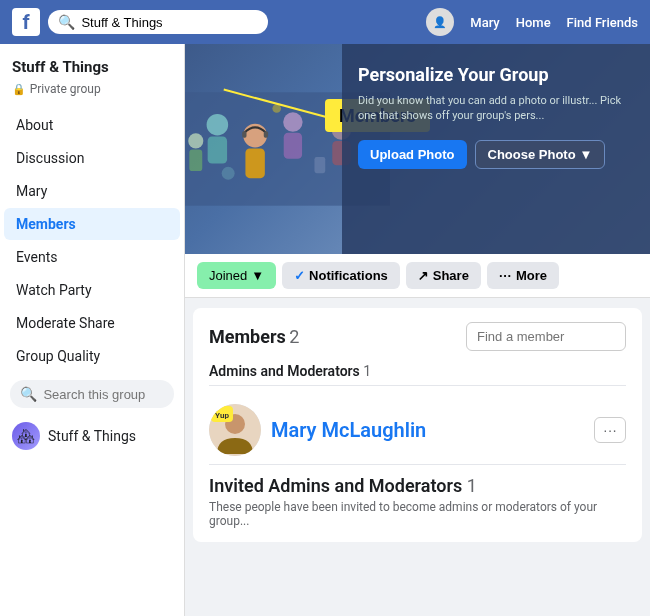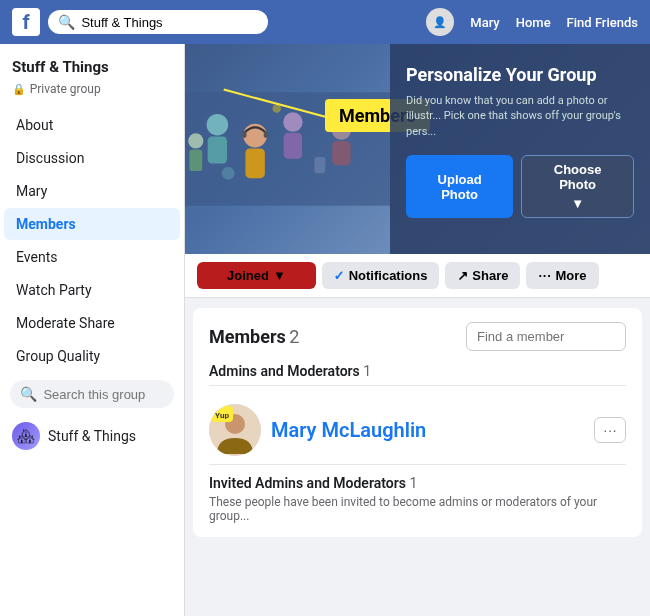--- a/index.html
+++ b/index.html
@@ -134,21 +134,21 @@
     
     .cover-area {
       position: relative;
       height: 210px;
       background: linear-gradient(135deg, #3d5a8a 0%, #4a6fa5 30%, #6b8cba 60%, #8ba8c8 100%);
       overflow: hidden;
     }
     .cover-right-panel {
       position: absolute;
       right: 0; top: 0; bottom: 0;
-      width: 260px;
+      width: 308px;
       background: rgba(40, 60, 100, 0.85);
       display: flex; flex-direction: column;
       align-items: flex-start;
       padding: 20px 16px;
       color: white;
     }
     .cover-title {
       font-size: 18px;
       font-weight: bold;
       margin-bottom: 8px;
@@ -174,21 +174,21 @@
     }
     .btn-choose-photo {
       background: #3a4a6a;
       color: white;
       border: 1px solid #6a8abf;
       border-radius: 6px;
       padding: 6px 12px;
       font-size: 13px;
       font-weight: 600;
       cursor: pointer;
-      display: flex; align-items: center; gap: 4px; flex-direction: column;
+      display: flex; align-items: center; gap: 4px;
     }
 
     
     .members-callout {
       position: absolute;
       top: 55px;
       left: 140px;
     }
     .callout-box {
       background: #ffeb3b;
@@ -203,26 +203,26 @@
     
     .action-bar {
       background: white;
       display: flex;
       align-items: center;
       padding: 8px 12px;
       gap: 6px;
       border-bottom: 1px solid #ddd;
     }
     .btn-joined {
-      background: #b91c1c;
+      background: #86efac;
       border: none;
       border-radius: 6px;
-      padding: 6px 30px;
-      font-size: 13px;
-      font-weight: 700;
+      padding: 6px 12px;
+      font-size: 13px;
+      font-weight: 400;
       cursor: pointer;
       display: flex; align-items: center; gap: 4px;
     }
     .btn-notifications {
       background: #e4e6eb;
       border: none;
       border-radius: 6px;
       padding: 6px 12px;
       font-size: 13px;
       font-weight: 600;
@@ -323,21 +323,21 @@
       padding: 4px 8px;
       cursor: pointer;
       color: #65676b;
       font-size: 14px;
     }
 
     .invited-section {
       margin-top: 10px;
     }
     .invited-label {
-      font-size: 14px;
+      font-size: 18px;
       font-weight: 600;
       color: #1c1e21;
       margin-bottom: 4px;
     }
     .invited-desc {
       font-size: 12px;
       color: #65676b;
       margin-top: 4px;
     }
 

